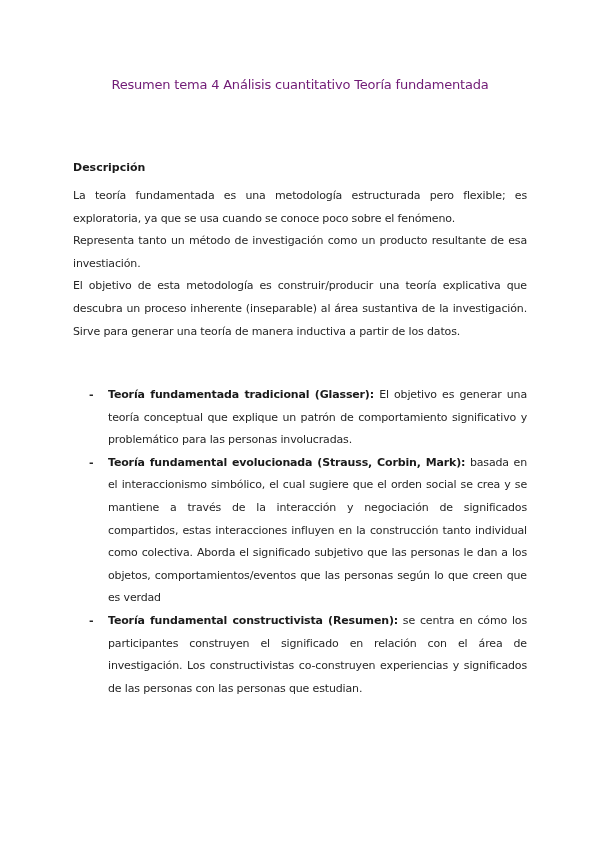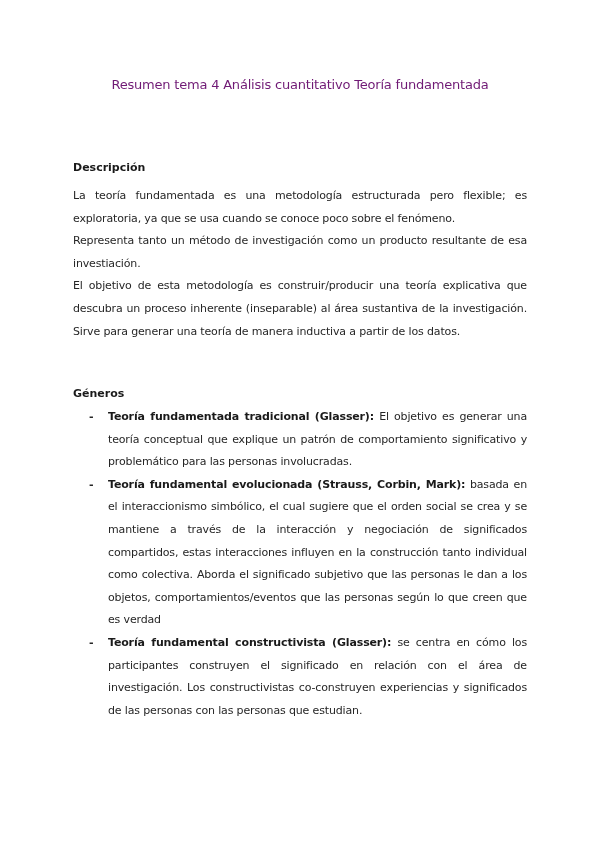--- a/index.html
+++ b/index.html
@@ -102,30 +102,29 @@
   <h1 class="title">Resumen tema 4 Análisis cuantitativo Teoría fundamentada</h1>
 
   <div class="section desc">
     <p class="section-heading">Descripción</p>
     <p class="para">La teoría fundamentada es una metodología estructurada pero flexible; es exploratoria, ya que se usa cuando se conoce poco sobre el fenómeno.</p>
     <p class="para">Representa tanto un método de investigación como un producto resultante de esa investiación.</p>
     <p class="para">El objetivo de esta metodología es construir/producir una teoría explicativa que descubra un proceso inherente (inseparable) al área sustantiva de la investigación. Sirve para generar una teoría de manera inductiva a partir de los datos.</p>
   </div>
 
   <div class="section generos">
-    <p class="section-heading">Géneros</p>
     <ul class="list">
       <li class="list-item">
         <span class="bullet">-</span>
         <span class="term">Teoría fundamentada tradicional (Glasser):</span><span> El objetivo es generar una teoría conceptual que explique un patrón de comportamiento significativo y problemático para las personas involucradas.</span>
       </li>
       <li class="list-item">
         <span class="bullet">-</span>
         <span class="term">Teoría fundamental evolucionada (Strauss, Corbin, Mark):</span><span> basada en el interaccionismo simbólico, el cual sugiere que el orden social se crea y se mantiene a través de la interacción y negociación de significados compartidos, estas interacciones influyen en la construcción tanto individual como colectiva. Aborda el significado subjetivo que las personas le dan a los objetos, comportamientos/eventos que las personas según lo que creen que es verdad</span>
       </li>
       <li class="list-item">
         <span class="bullet">-</span>
-        <span class="term">Teoría fundamental constructivista (Glasser):</span><span> se centra en cómo los participantes construyen el significado en relación con el área de investigación. Los constructivistas co-construyen experiencias y significados de las personas con las personas que estudian.</span>
+        <span class="term">Teoría fundamental constructivista (Resumen):</span><span> se centra en cómo los participantes construyen el significado en relación con el área de investigación. Los constructivistas co-construyen experiencias y significados de las personas con las personas que estudian.</span>
       </li>
     </ul>
   </div>
 
 </div>
 
 </body></html>

